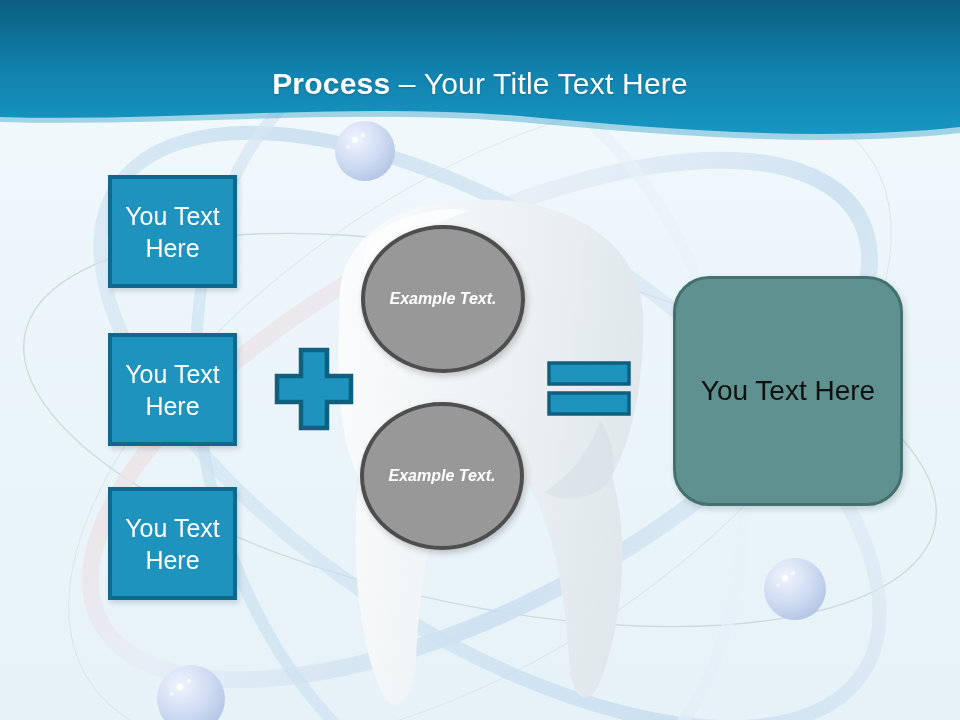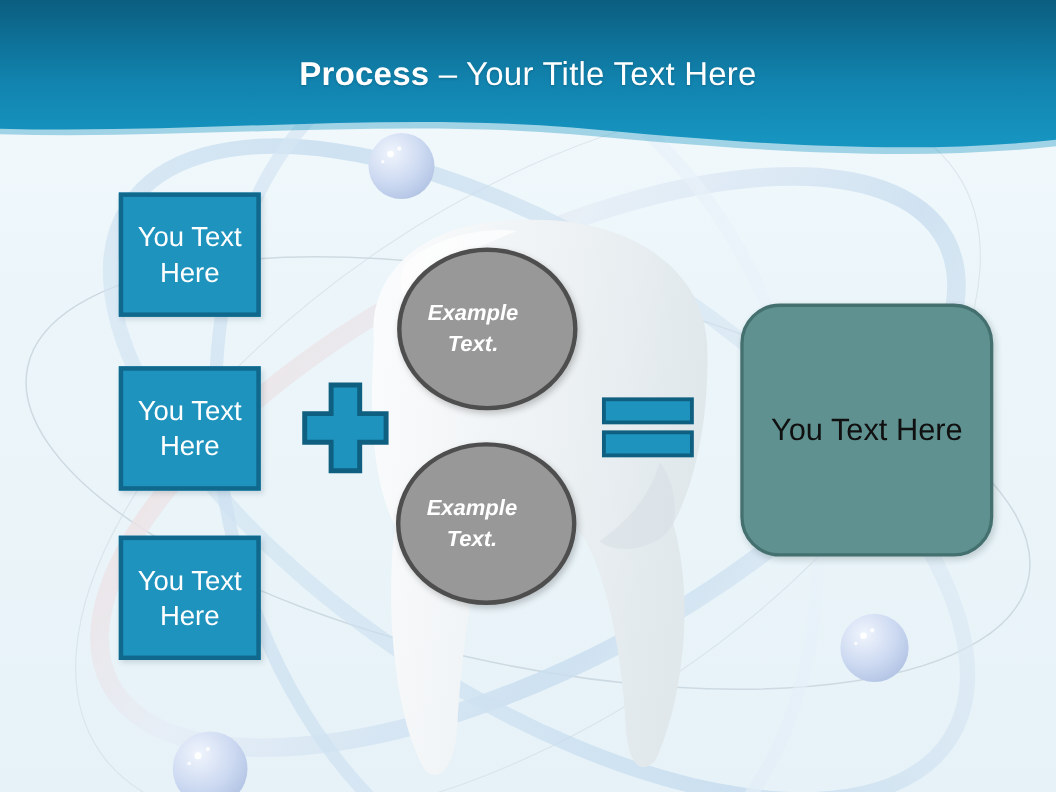--- a/index.html
+++ b/index.html
@@ -6,42 +6,42 @@
   #slide{
     position:relative;width:960px;height:720px;overflow:hidden;
     background:linear-gradient(180deg,#f4fafd 0%,#ecf6fa 35%,#e7f2f8 100%);
     font-family:"Liberation Sans",sans-serif;
   }
   
   #bg-art{position:absolute;left:0;top:0;width:960px;height:720px;}
   
   #header-band{position:absolute;left:0;top:0;width:960px;height:150px;pointer-events:none;}
   #page-title{
-    position:absolute;left:0;top:48px;width:960px;text-align:center;
+    position:absolute;left:0;top:64px;width:960px;text-align:center;
     color:#ffffff;font-size:30px;letter-spacing:.2px;line-height:40px;
     text-shadow:0 1px 2px rgba(0,40,60,.25);
   }
   #page-title .t-bold{font-weight:bold;}
   
   .step-box{
     position:absolute;left:108px;width:121px;height:105px;
     background:#1e93be;border:4px solid #10688d;
     display:flex;align-items:center;justify-content:center;text-align:center;
     color:#ffffff;font-size:25px;line-height:1.28;
     box-shadow:2px 3px 5px rgba(30,60,80,.18);
   }
   #step-1{top:175px;}
   #step-2{top:333px;}
   #step-3{top:487px;}
   
   .example-circle{
     position:absolute;width:136px;height:140px;border-radius:50%;
     background:#989898;border:4px solid #4e4e4e;
-    display:flex;align-items:center;text-align:center;
-    color:#ffffff;font-size:20px;font-weight:bold;font-style:italic;line-height:1.4;
+    display:flex;align-items:center;justify-content:center;text-align:center;
+    color:#ffffff;font-size:16px;font-weight:bold;font-style:italic;line-height:1.4;
     padding:0 10px;box-sizing:content-box;
     box-shadow:2px 3px 6px rgba(40,40,40,.25);
   }
   .example-circle .inner{width:110px;}
   #circle-1{left:361px;top:225px;}
   #circle-2{left:360px;top:402px;}
   
   #result-box{
     position:absolute;left:673px;top:276px;width:224px;height:224px;
     background:#5e9190;border:3px solid #44706f;border-radius:36px;

